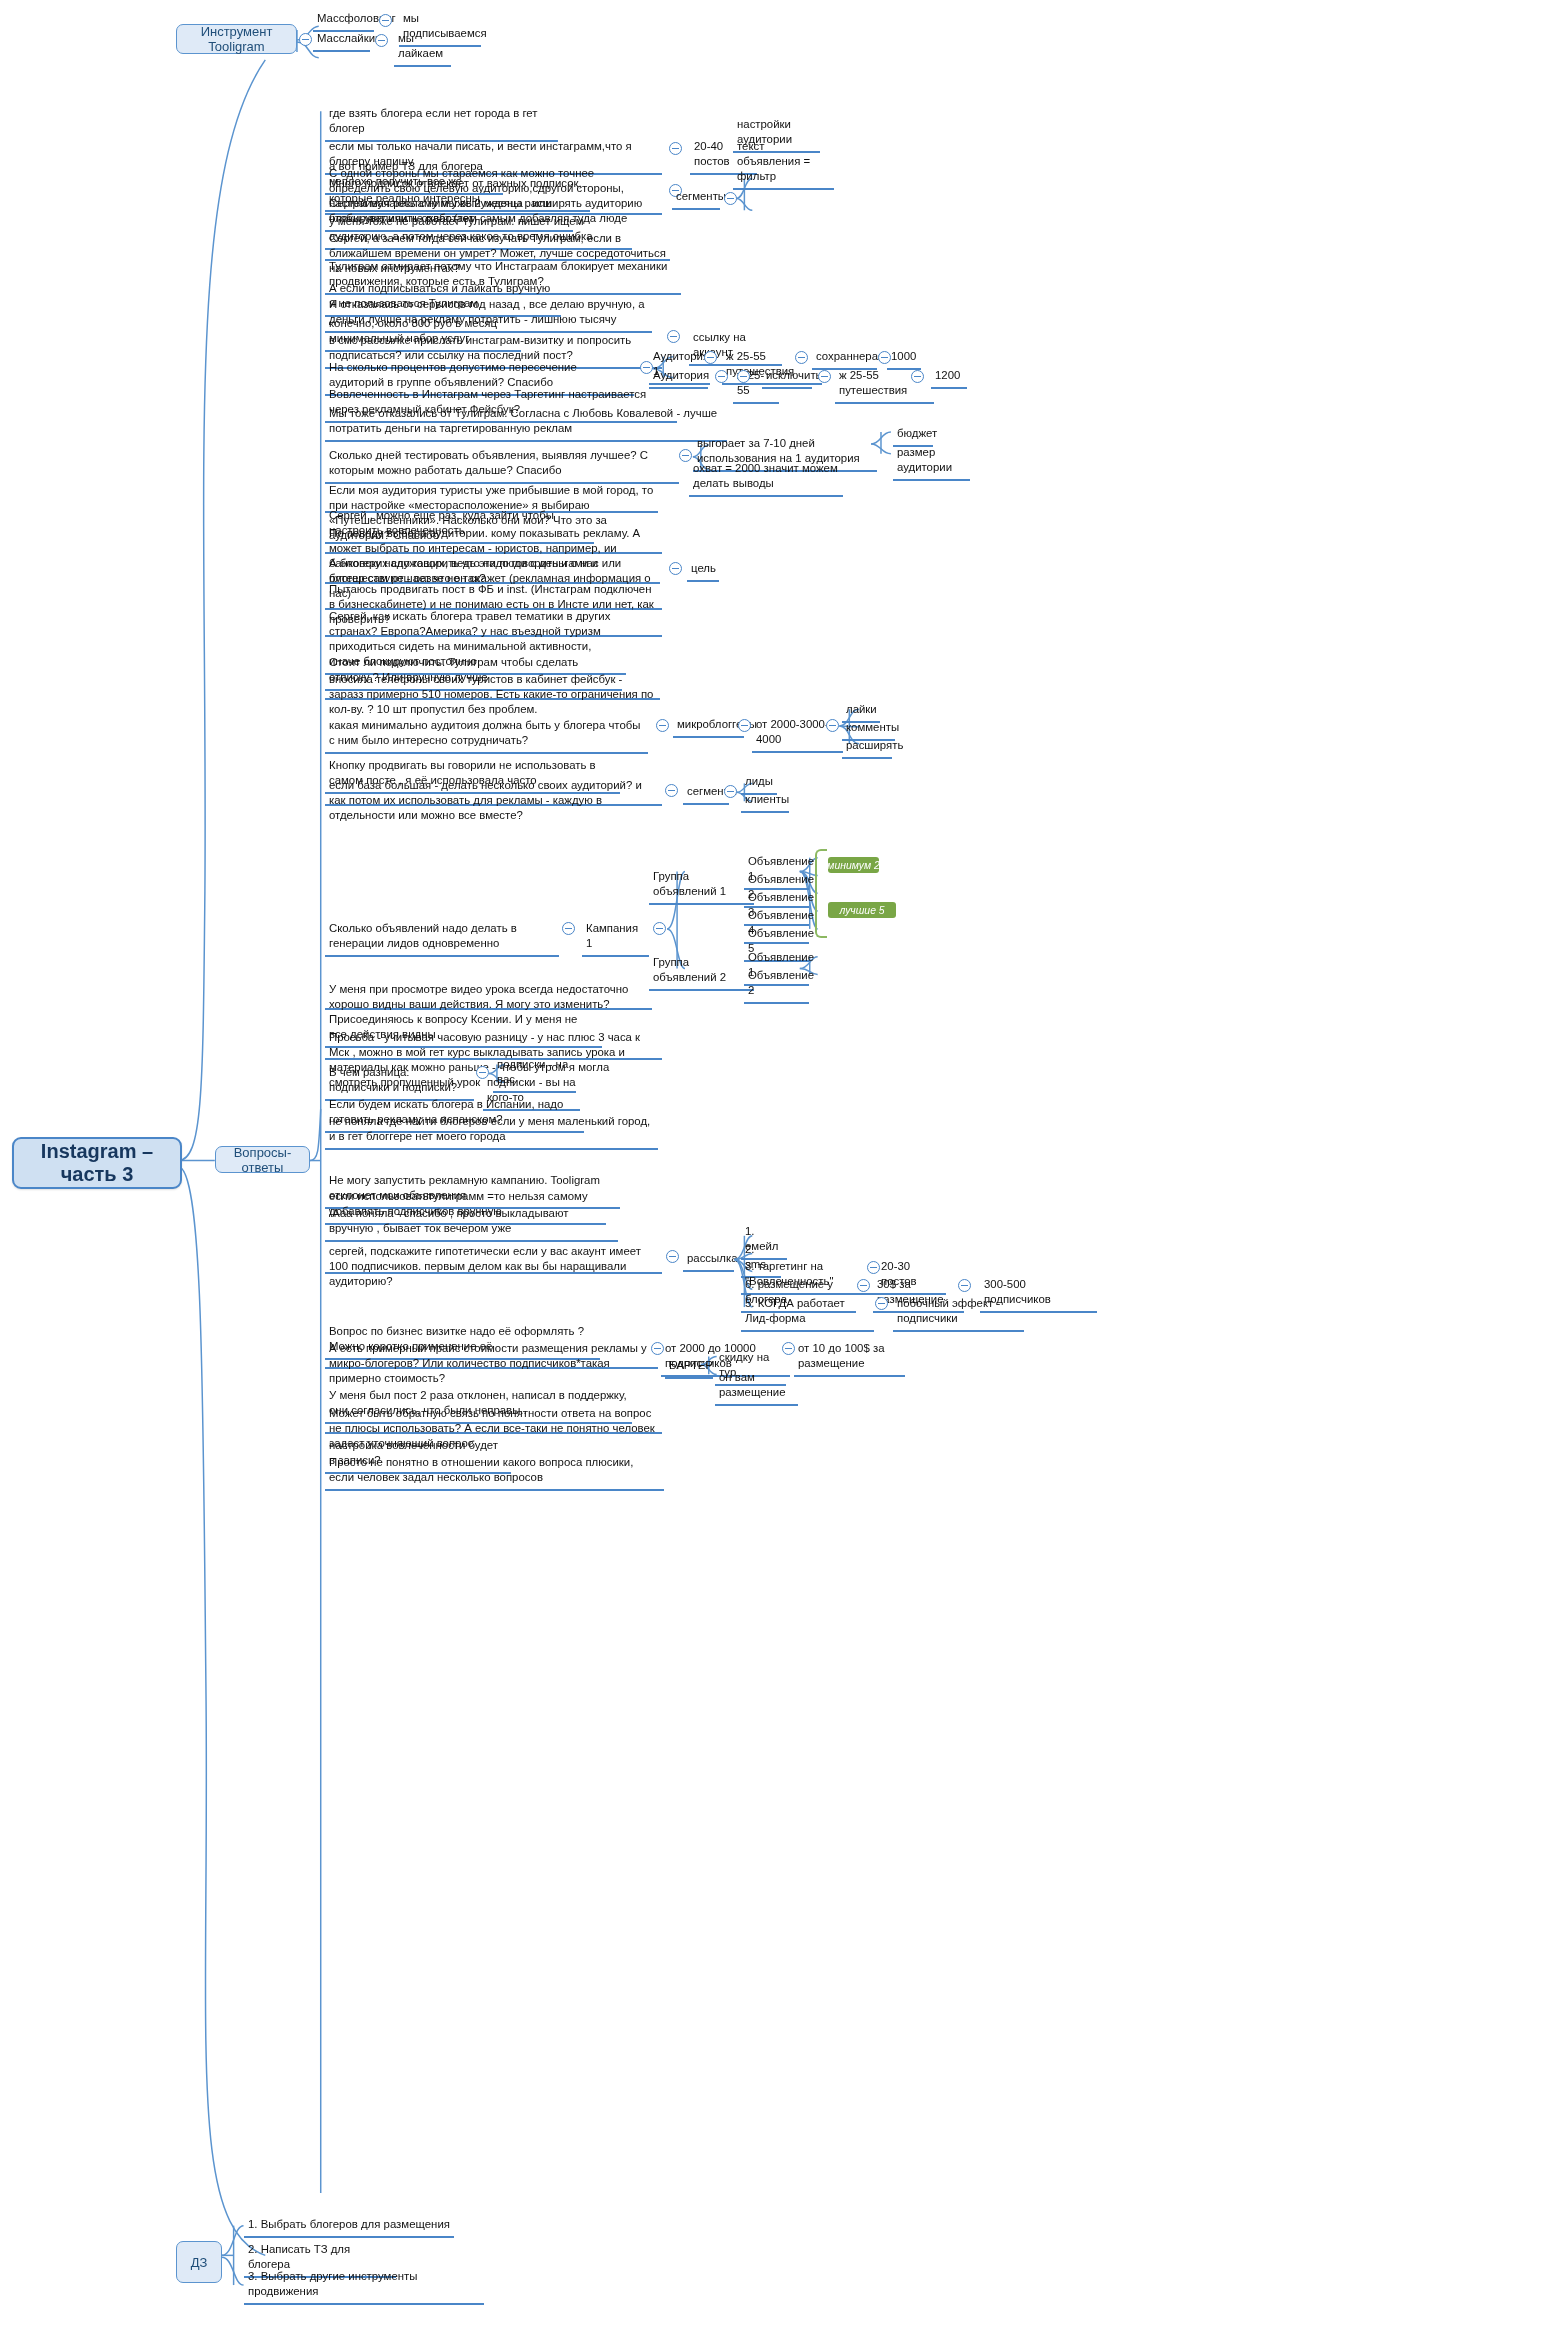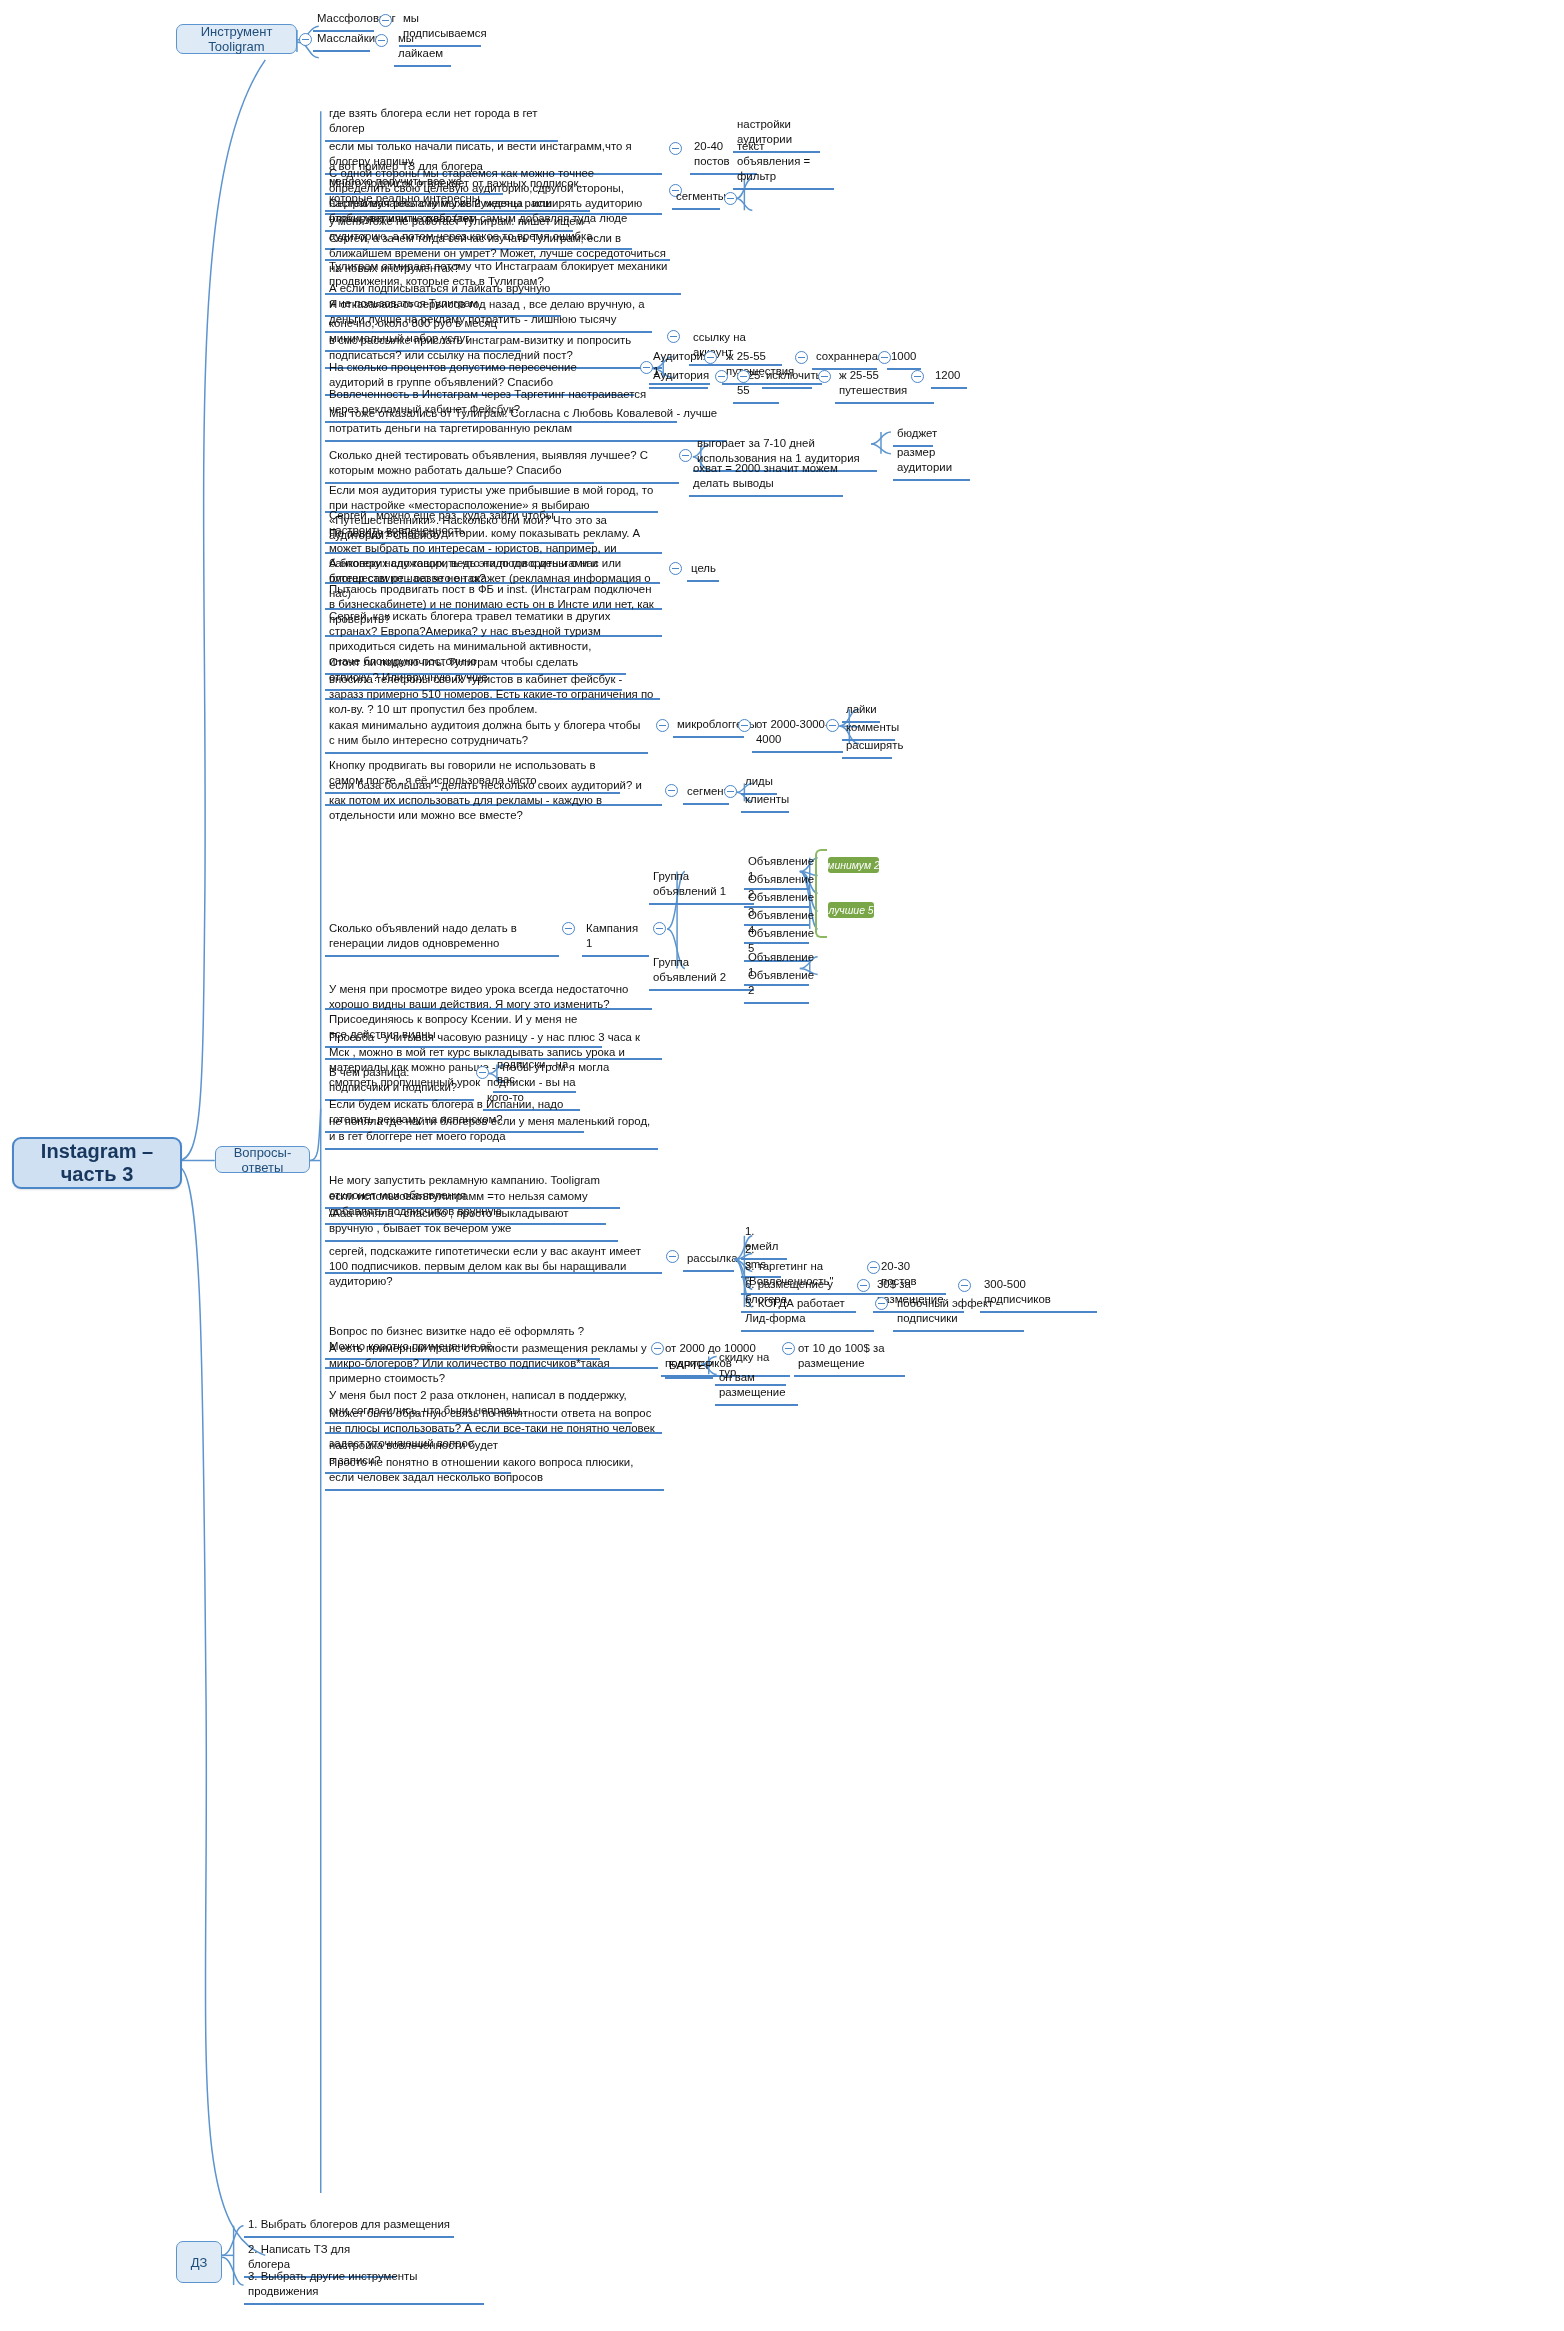--- a/index.html
+++ b/index.html
@@ -310,21 +310,21 @@
   <div class="topic" style="left:744px;top:870px;width:65px;">Объявление 2</div>
   <div class="topic" style="left:744px;top:888px;width:65px;">Объявление 3</div>
   <div class="topic" style="left:744px;top:906px;width:65px;">Объявление 4</div>
   <div class="topic" style="left:744px;top:924px;width:65px;">Объявление 5</div>
 
   <div class="topic" style="left:744px;top:948px;width:65px;">Объявление 1</div>
   <div class="topic" style="left:744px;top:966px;width:65px;">Объявление 2</div>
 
   <div class="greenbracket l" style="left:815px;top:849px;width:10px;height:85px;"></div>
   <div class="callout" style="left:828px;top:857px;width:51px;height:16px;">минимум 2</div>
-  <div class="callout" style="left:828px;top:902px;width:46px;height:16px;">лучшие 5</div>
+  <div class="callout" style="left:828px;top:902px;width:68px;height:16px;">лучшие 5</div>
 
   <div class="topic" style="left:325px;top:980px;width:327px;height:30px;">У меня при просмотре видео урока всегда недостаточно хорошо видны ваши действия. Я могу это изменить?</div>
 
   <div class="topic" style="left:325px;top:1010px;width:277px;">Присоединяюсь к вопросу Ксении. И у меня не все действия видны</div>
 
   <div class="topic" style="left:325px;top:1028px;width:337px;height:32px;">Просьба - учитывая часовую разницу - у нас плюс 3 часа к Мск , можно в мой гет курс выкладывать запись урока и материалы как можно раньше - чтобы утром я могла смотреть пропущенный урок</div>
 
   <div class="topic" style="left:325px;top:1063px;width:149px;">В чём разница: подписчики и подписки?</div>
   <div class="marker" style="left:476px;top:1066px;"></div>
   <svg class="links" viewBox="0 0 1580 2355" xmlns="http://www.w3.org/2000/svg">

